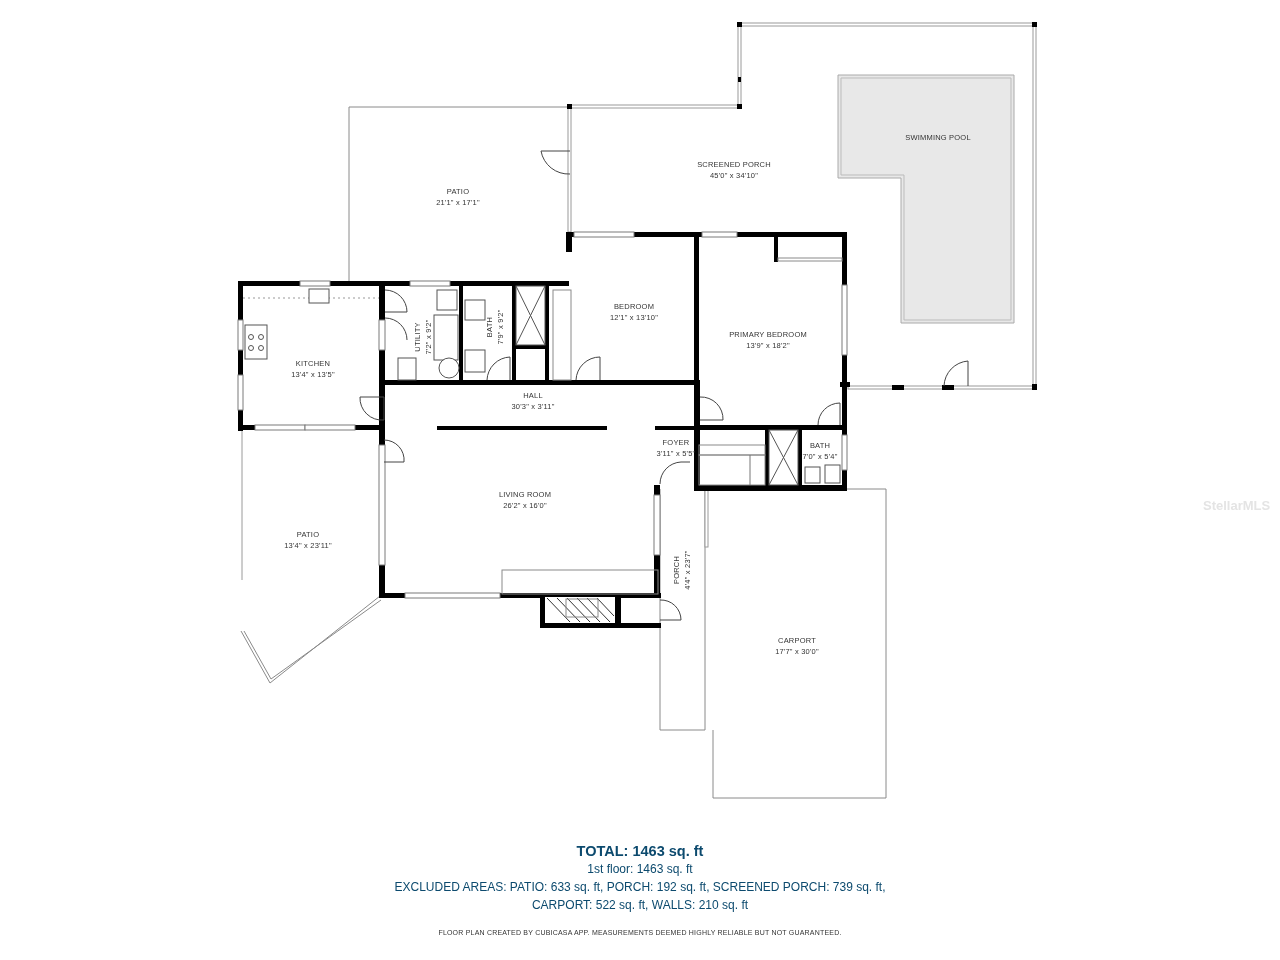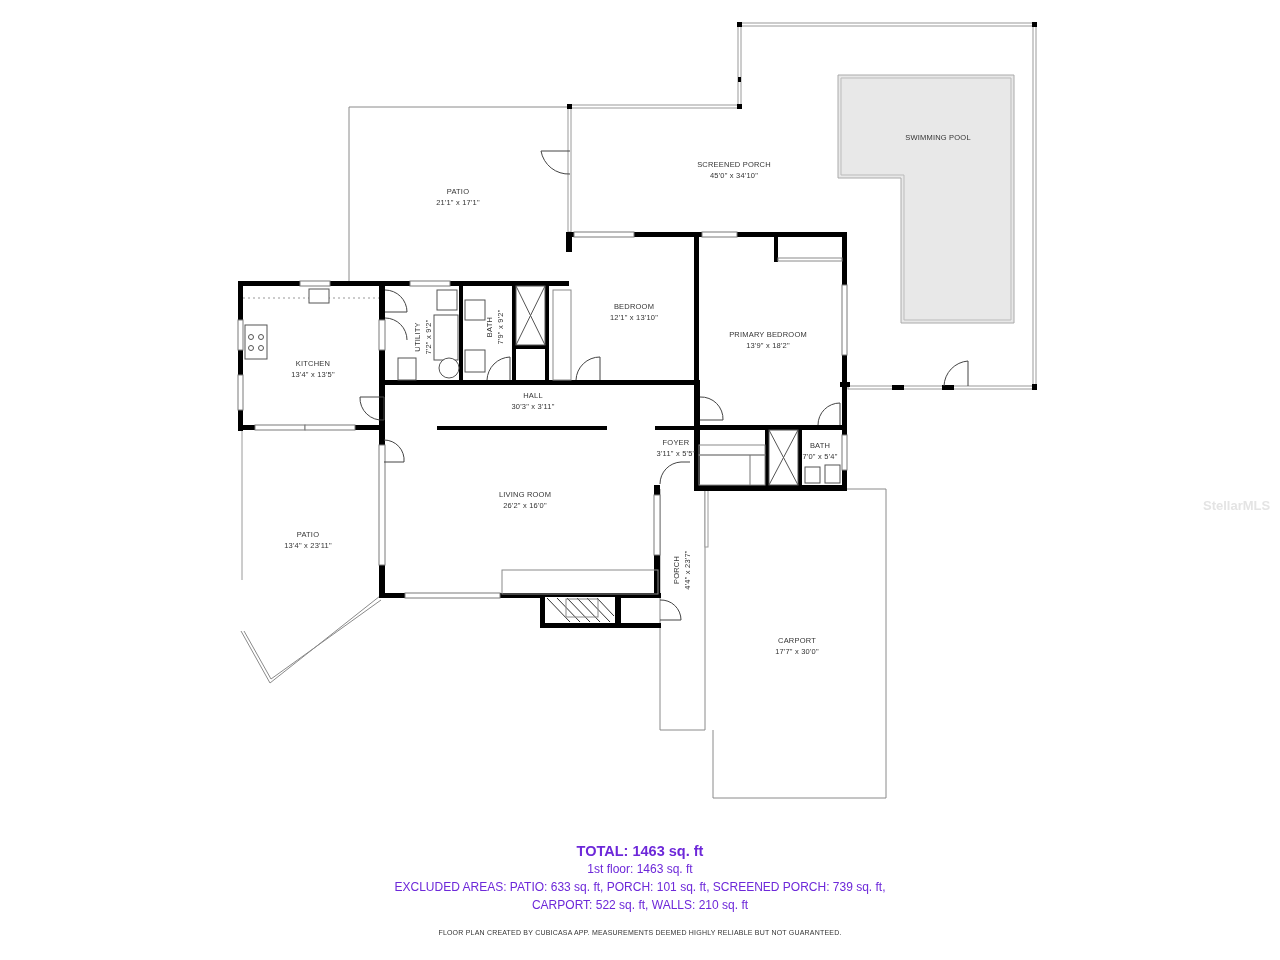--- a/index.html
+++ b/index.html
@@ -6,21 +6,21 @@
   body { width:1280px; height:960px; position:relative; overflow:hidden; font-family:"Liberation Sans", sans-serif; }
   #plan { position:absolute; left:0; top:0; width:1280px; height:960px; }
   .wall { fill:#000; }
   .thin { fill:none; stroke:#8a8a8a; stroke-width:1; }
   .win { fill:#fff; stroke:#7a7a7a; stroke-width:1; }
   .scr { fill:#fff; stroke:#9a9a9a; stroke-width:1; }
   .door { fill:none; stroke:#444; stroke-width:1; }
   .fix { fill:#fff; stroke:#555; stroke-width:1; }
   .pool { fill:#e8e8e8; stroke:#aaa; stroke-width:1; }
   .rl { font-family:"Liberation Sans", sans-serif; font-size:7.5px; fill:#333; text-anchor:middle; letter-spacing:0.2px; }
-  .summary { position:absolute; left:0; width:1280px; text-align:center; color:#6d28d9; font-family:"Liberation Sans", sans-serif; }
+  .summary { position:absolute; left:0; width:1280px; text-align:center; color:#0c4a6e; font-family:"Liberation Sans", sans-serif; }
   .s-total { top:843px; font-size:14.5px; font-weight:bold; }
   .s-line { font-size:12px; }
   .s1 { top:862px; }
   .s2 { top:880px; }
   .s3 { top:898px; }
   .disclaimer { top:929px; font-size:7px; color:#333; letter-spacing:0.2px; }
   .watermark { position:absolute; left:1203px; top:470px; font-size:13px; font-weight:bold; color:#e4e4e4; font-family:"Liberation Sans", sans-serif;margin-top:28px; }
 </style>
 </head>
 <body>
@@ -237,15 +237,15 @@
 
     <text class="rl" x="797" y="643">CARPORT</text>
     <text class="rl" x="797" y="654">17'7" x 30'0"</text>
   </g>
 </svg>
 
 <div class="watermark">StellarMLS</div>
 
 <div class="summary s-total">TOTAL: 1463 sq. ft</div>
 <div class="summary s-line s1">1st floor: 1463 sq. ft</div>
-<div class="summary s-line s2">EXCLUDED AREAS: PATIO: 633 sq. ft, PORCH: 101 sq. ft, SCREENED PORCH: 739 sq. ft,</div>
+<div class="summary s-line s2">EXCLUDED AREAS: PATIO: 633 sq. ft, PORCH: 192 sq. ft, SCREENED PORCH: 739 sq. ft,</div>
 <div class="summary s-line s3">CARPORT: 522 sq. ft, WALLS: 210 sq. ft</div>
 <div class="summary disclaimer">FLOOR PLAN CREATED BY CUBICASA APP. MEASUREMENTS DEEMED HIGHLY RELIABLE BUT NOT GUARANTEED.</div>
 
 </body></html>

